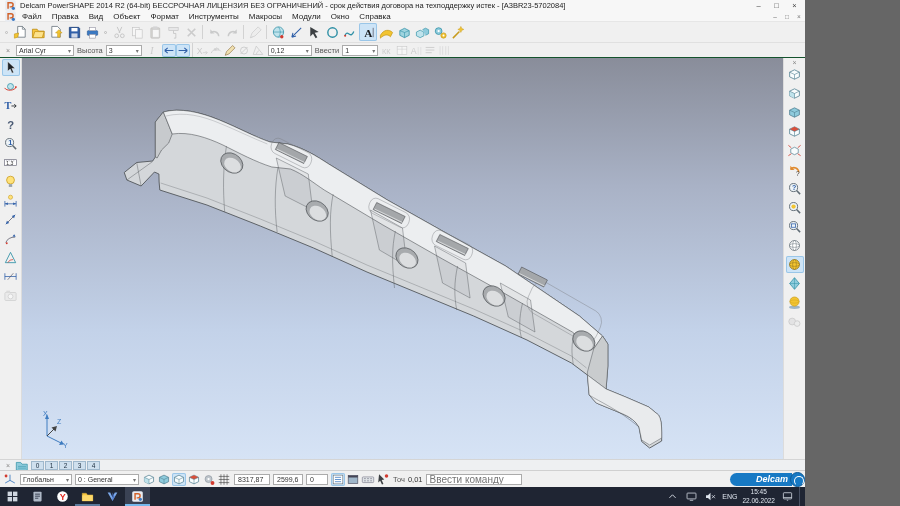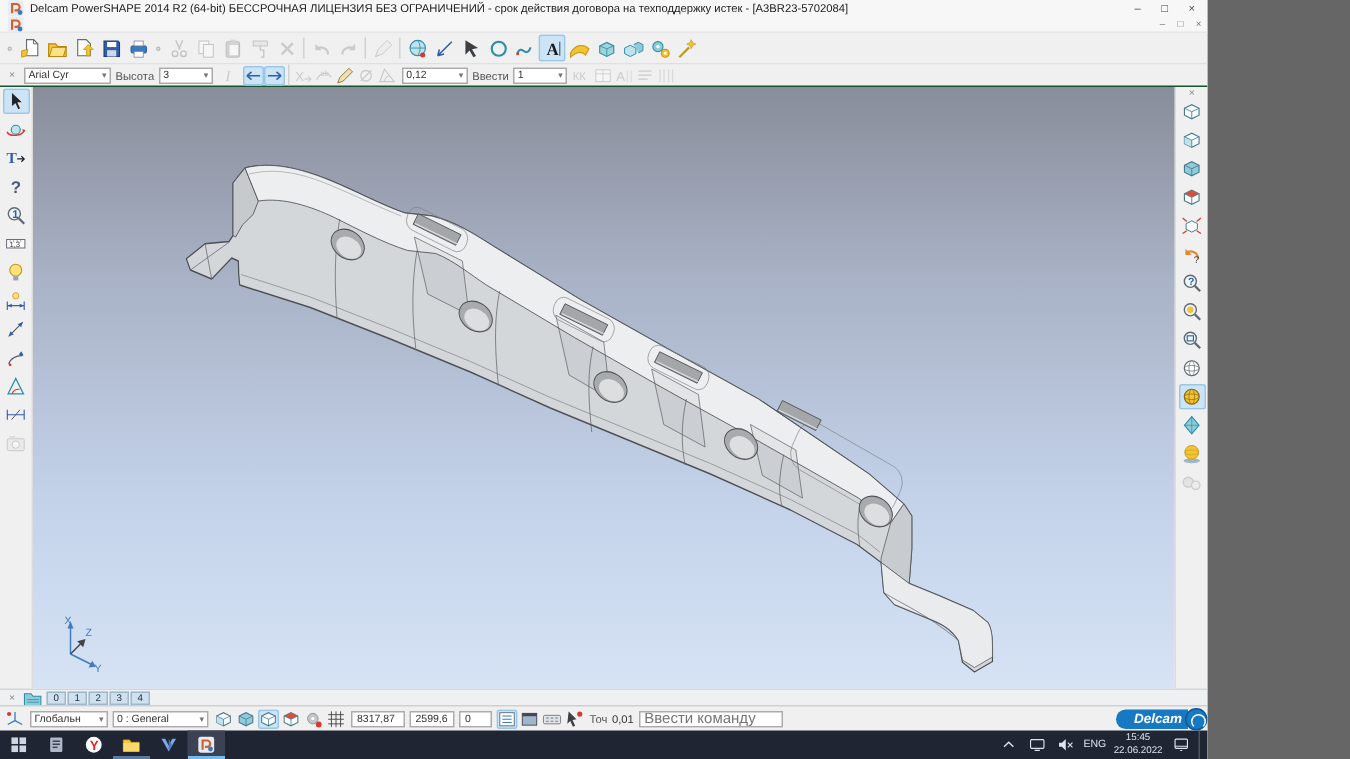--- a/index.html
+++ b/index.html
@@ -39,21 +39,21 @@
   .axis-triad{position:absolute;left:14px;bottom:10px;}
   .axis-triad text{font-size:7px;fill:#3f7cc0;font-family:"Liberation Sans",sans-serif;}
   
   .levelsbar{height:11px;background:#eef0f2;border-top:1px solid #d5d5d5;display:flex;align-items:center;gap:2px;padding-left:3px;font-size:6.5px;flex:0 0 auto;}
   .level-tab{min-width:13px;height:9px;background:#cfe0ee;border:1px solid #9fb8cc;color:#234;text-align:center;line-height:8px;font-size:6.5px;}
   
   .statusbar{height:17px;background:#f0f0f0;border-top:1px solid #d0d0d0;display:flex;align-items:center;font-size:7.5px;color:#444;gap:3px;padding:0 0 0 3px;flex:0 0 auto;}
   .coord{background:#fff;border:1px solid #ababab;height:11px;line-height:10px;padding:0 3px;font-size:7px;color:#333;flex:0 0 auto;}
   .cmd{width:96px;height:11px;font-size:10px;border:1px solid #ababab;padding:0 3px;font-family:"Liberation Sans",sans-serif;color:#333;}
   .brand{margin-left:auto;display:flex;align-items:center;height:17px;flex:0 0 auto;}
-  .brand .badge{background:#1779c4;color:#fff;font-size:9px;font-style:italic;font-weight:bold;height:13px;line-height:13px;padding:0 4px 0 12px;border-radius:7px 0 0 7px;}
+  .brand .badge{background:#1779c4;color:#fff;font-size:9px;font-style:italic;font-weight:bold;height:13px;line-height:13px;padding:0 4px 0 26px;border-radius:7px 0 0 7px;}
   .brand .ball{width:15px;height:15px;border-radius:50%;background:#1779c4;border:1px solid #0f5a96;margin-left:-2px;position:relative;}
   .brand .ball::after{content:"";position:absolute;left:3px;top:3px;width:8px;height:8px;border-radius:50%;border:1.5px solid #fff;border-bottom-color:transparent;}
   
   .taskbar{height:19px;background:#1f2533;display:flex;align-items:center;color:#dfe5ee;flex:0 0 auto;}
   .task-btn{width:25px;height:19px;display:flex;align-items:center;justify-content:center;flex:0 0 auto;}
   .task-btn.active{background:#3a4254;box-shadow:inset 0 -2px 0 #76b9ed;}
   .task-btn.open{box-shadow:inset 0 -2px 0 #5a7a9c;}
   .tray{margin-left:auto;display:flex;align-items:center;gap:5px;font-size:7px;padding-right:1px;}
   .tray .clock{text-align:center;font-size:6.5px;line-height:1.25;}
   .show-desktop{width:5px;height:19px;border-left:1px solid #4a5264;}
@@ -77,20 +77,32 @@
     <span class="win-btn">×</span>
   </div>
 
   <div class="menubar">
     <span class="tb small">
         <svg viewBox="0 0 16 16" width="13" height="13">
           <rect x="1.5" y="1.5" width="13" height="13" rx="2" fill="#e8ecf2"></rect>
           <path d="M5 12V4.5h3.6a2.6 2.6 0 010 5.2H7" fill="none" stroke="#d2622a" stroke-width="1.8"></path>
           <circle cx="11.5" cy="11.5" r="2" fill="#3b79c2"></circle>
         </svg>
+      </span>
+    <span id="menu-items" style="display:flex;">
+        <span class="menu-item">Файл</span>
+        <span class="menu-item">Правка</span>
+        <span class="menu-item">Вид</span>
+        <span class="menu-item">Объект</span>
+        <span class="menu-item">Формат</span>
+        <span class="menu-item">Инструменты</span>
+        <span class="menu-item">Макросы</span>
+        <span class="menu-item">Модули</span>
+        <span class="menu-item">Окно</span>
+        <span class="menu-item">Справка</span>
       </span>
     <span class="mdi-controls">
       <span class="win-btn">–</span>
       <span class="win-btn">□</span>
       <span class="win-btn">×</span>
     </span>
   </div>
 
   <div class="toolbar-main" id="main-toolbar-icons">
       <span class="grip"></span>

